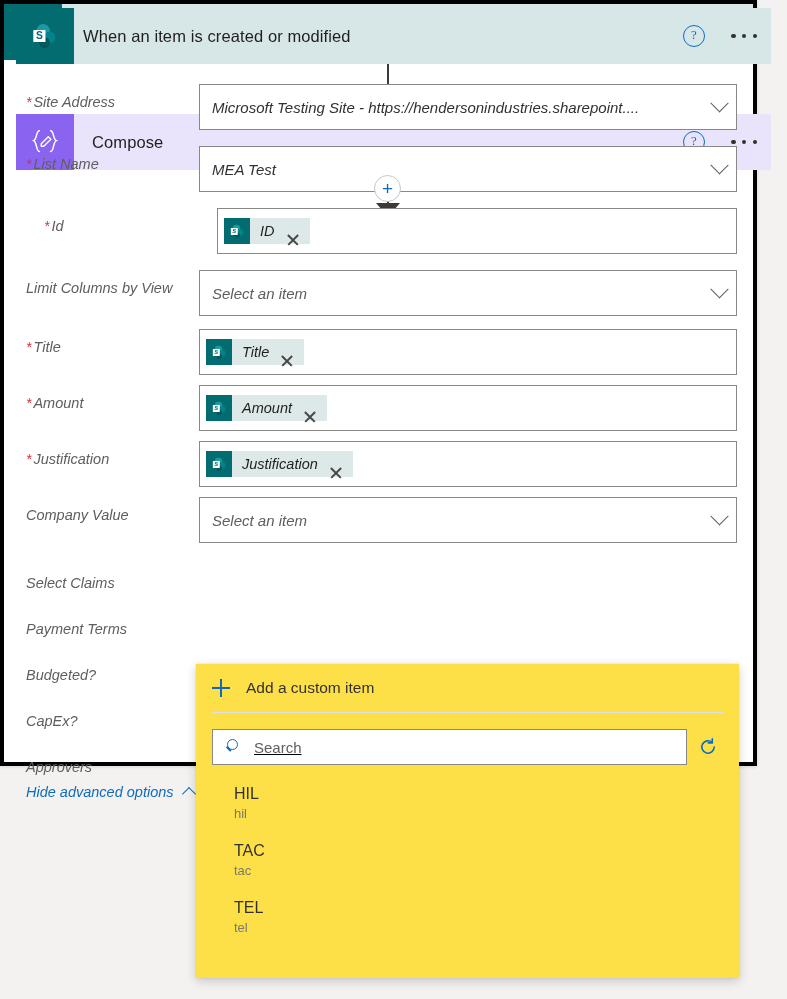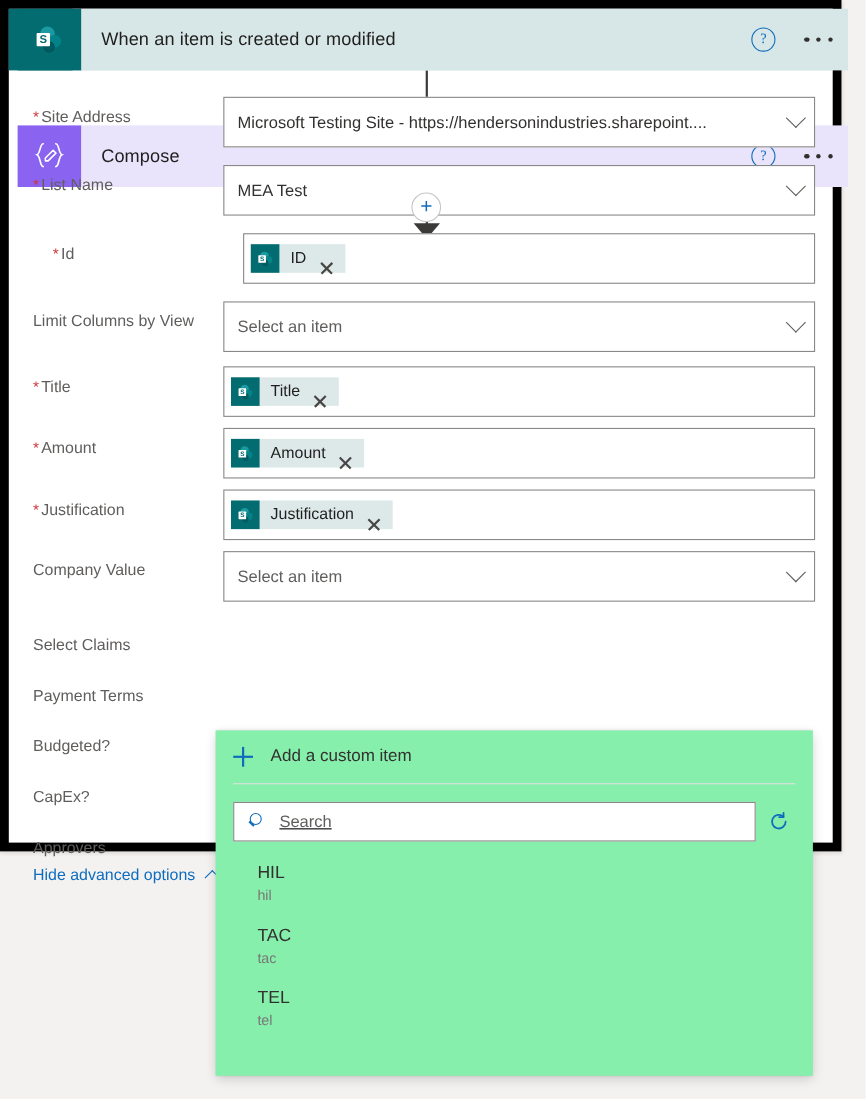--- a/index.html
+++ b/index.html
@@ -46,42 +46,43 @@
   }
 
   
   #trigger-card {
     left: 16px;
     top: 8px;
     width: 755px;
     height: 56px;
   }
   #trigger-card .card-icon { background: #036C70; }
-  #trigger-card .card-head { background: #d7e7e7; }
+  #trigger-card .card-head { background: #d7e7e7; padding-left: 9px; }
 
   
   #compose-card {
     left: 16px;
     top: 114px;
     width: 755px;
     height: 56px;
   }
   #compose-card .card-icon { background: #8a64f0; }
   #compose-card .card-head { background: #e9e4fb; }
 
   
   #update-card {
     left: 11px;
     top: 220px;
     width: 749px;
     height: 758px;
     background: #ffffff;
-    border: 8px solid #000000;
+    border: 4px solid #000000;
     display: block;
     box-shadow: 0 1px 4px rgba(0,0,0,.12);
+    font-style: italic;
   }
   #update-card .update-head {
     display: flex;
     align-items: stretch;
     height: 56px;
   }
   #update-card .card-icon { background: #036C70; }
   #update-card .card-head { background: #d7e7e7; }
 
   
@@ -258,21 +259,21 @@
     margin-top: 3px;
   }
 
   
   #dropdown-panel {
     position: absolute;
     left: 196px;
     top: 664px;
     width: 543px;
     height: 314px;
-    background: #86efac;
+    background: #fde047;
     box-shadow: 0 3px 10px rgba(0,0,0,.18), 0 0 2px rgba(0,0,0,.10);
     z-index: 20;
     box-sizing: border-box;
   }
   .dd-add {
     display: flex;
     align-items: center;
     height: 48px;
     padding-left: 16px;
     font-size: 15.5px;

